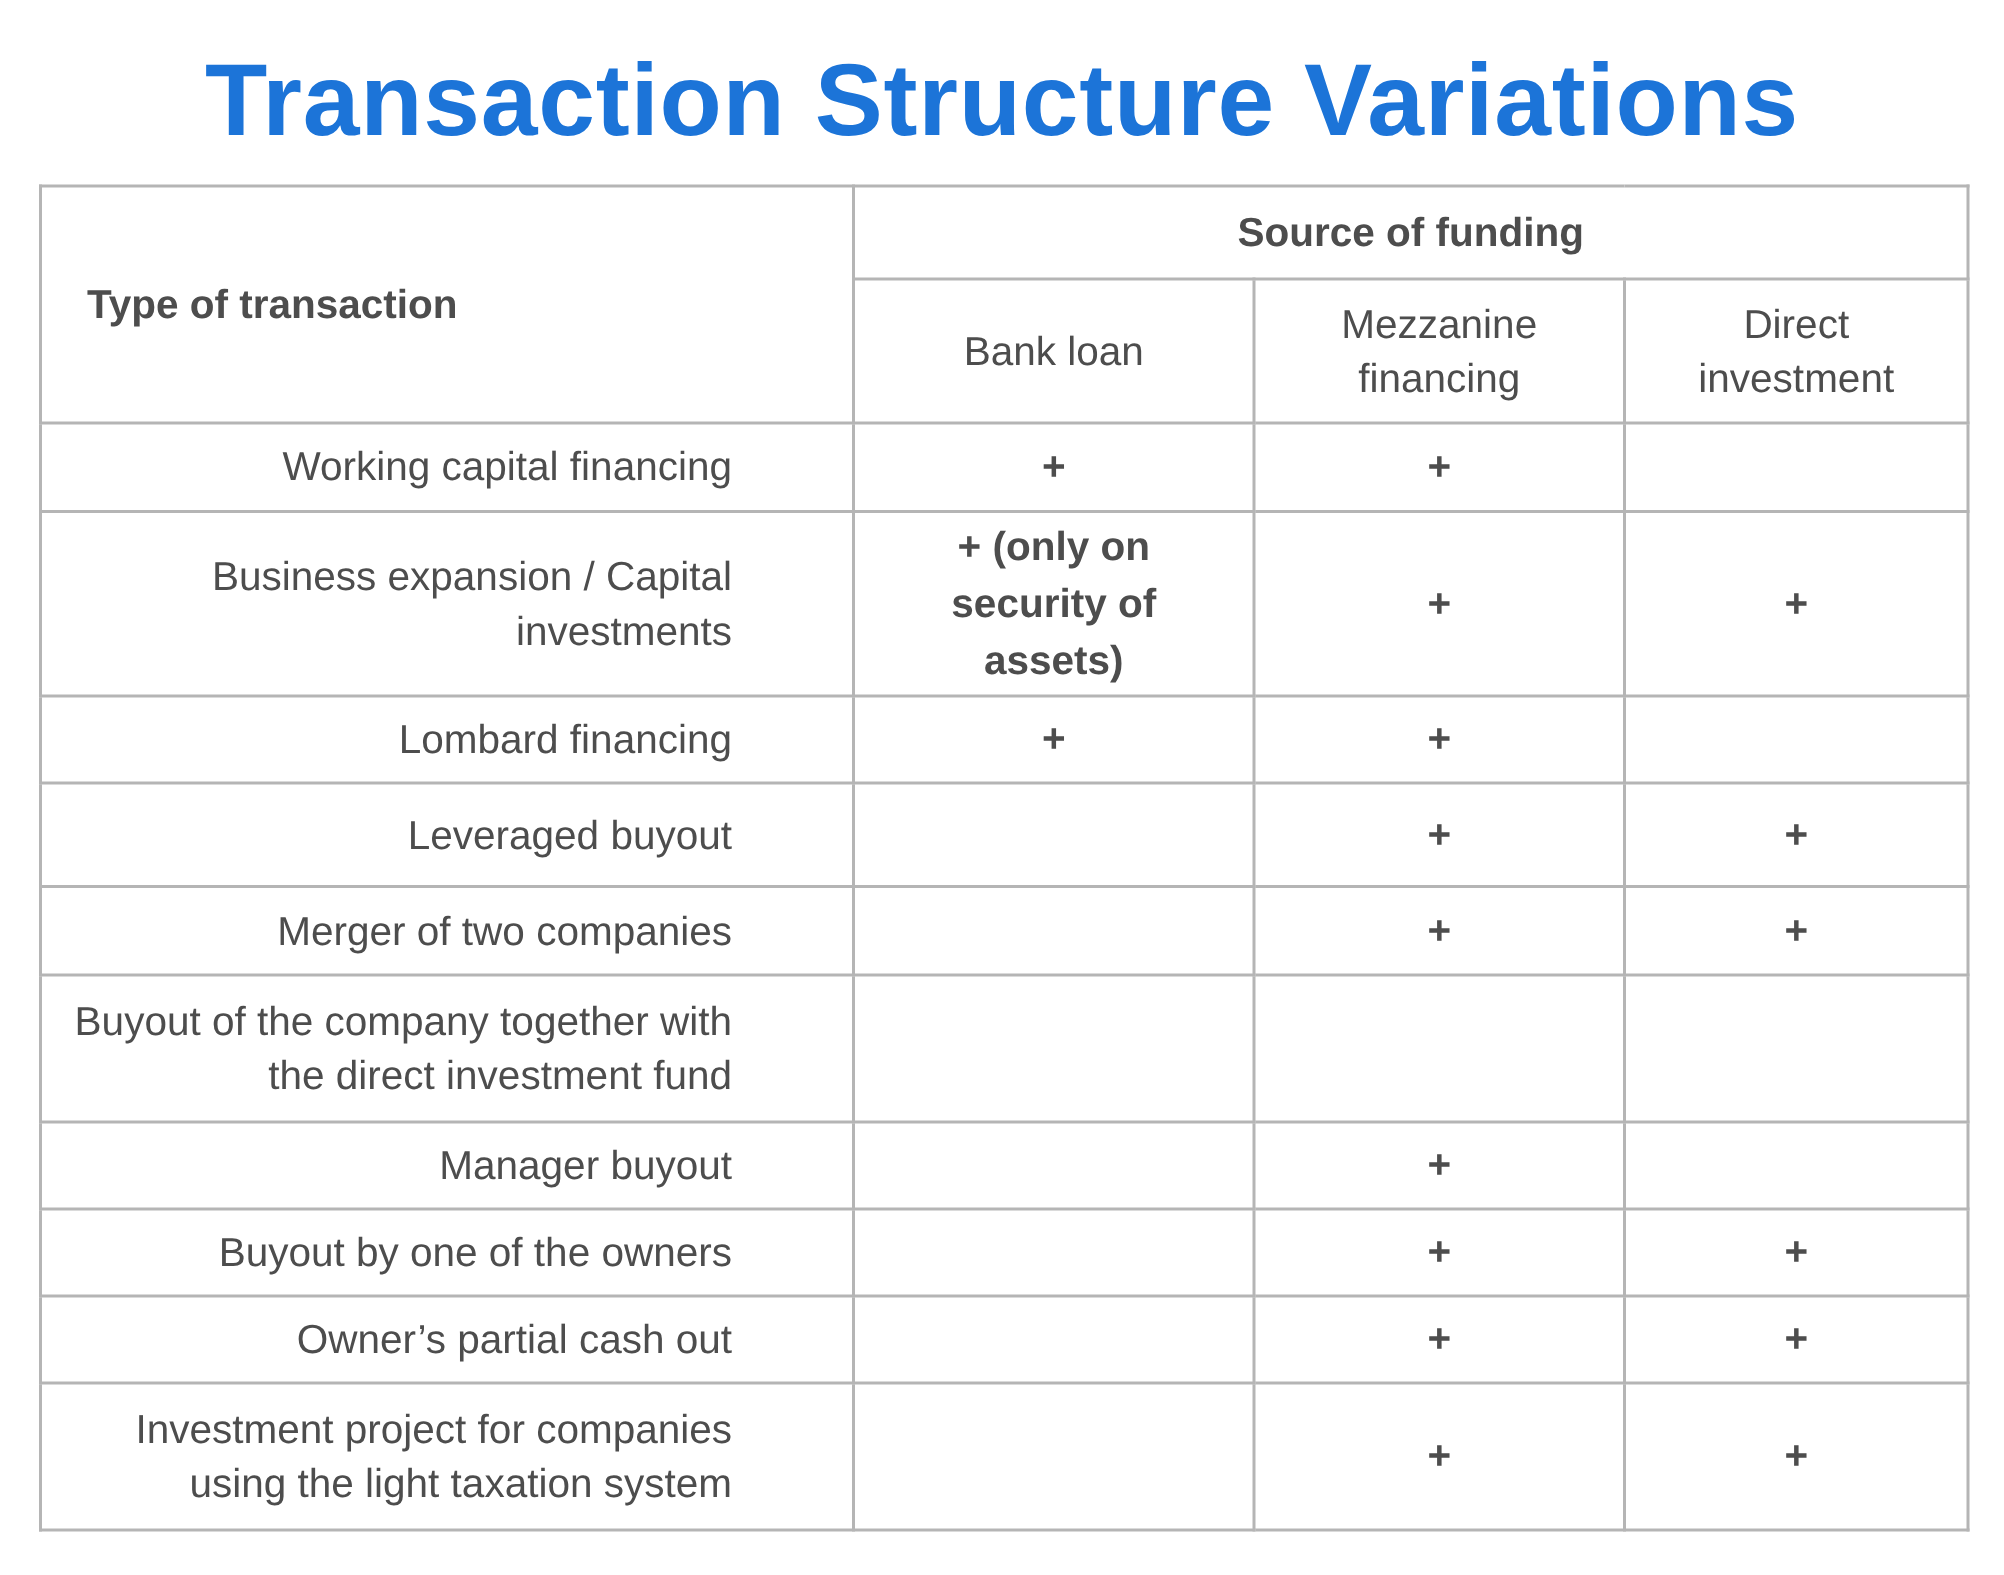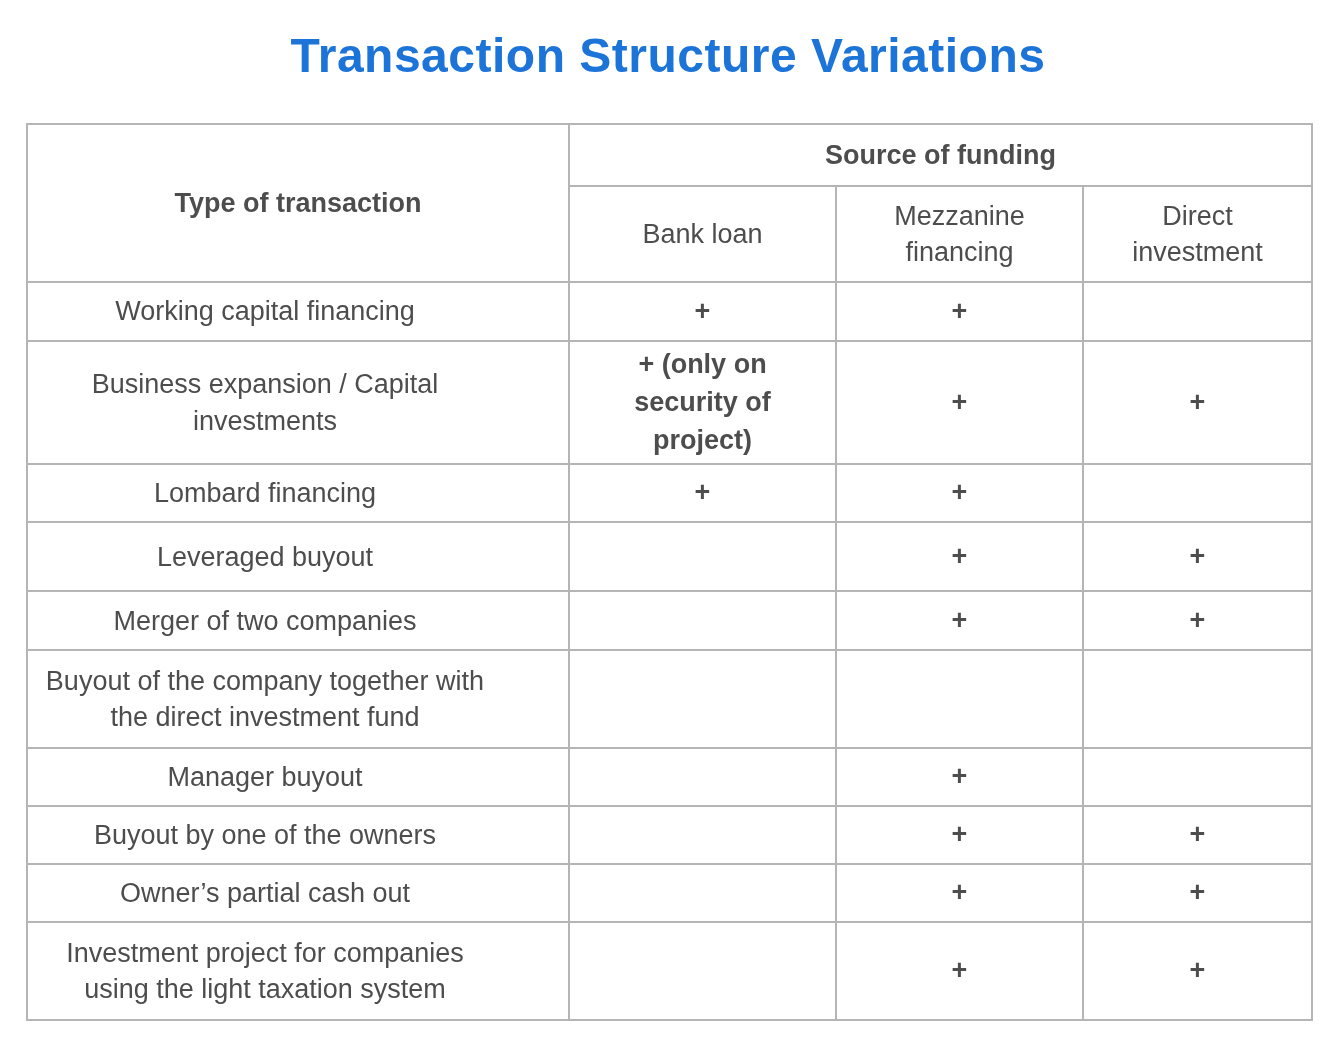--- a/index.html
+++ b/index.html
@@ -8,21 +8,21 @@
     --text_gray:#4d4d4d;
     --border_gray:#b5b5b5;
     --page_bg:#ffffff;
   }
   *{box-sizing:border-box;margin:0;padding:0;}
   html,body{width:1336px;height:1050px;background:var(--page_bg);overflow:hidden;}
   body{font-family:"Liberation Sans", sans-serif;color:var(--text_gray);}
   .page-title{
     margin-top:28px;
     text-align:center;
-    font-size:48px;
+    font-size:68px;
     font-weight:700;
     letter-spacing:0.5px;
     color:var(--accent_blue);
   }
   table.matrix{
     position:absolute;
     left:26px;
     top:123px;
     width:1285px;
     border-collapse:collapse;
@@ -30,36 +30,36 @@
   }
   table.matrix th, table.matrix td{
     border:2px solid var(--border_gray);
     vertical-align:middle;
     font-size:27px;
     color:var(--text_gray);
     margin-top:39px;
   }
   th.type-header{
     font-weight:600;
-    text-align:center;
+    text-align:left;
     padding:0 30px;
   }
   th.group-header{
     font-weight:600;
     text-align:center;
     height:60px;
   }
   th.sub-header{
     font-weight:400;
     text-align:center;
     padding:6px 10px;
     line-height:1.35;
   }
   td.row-label{
-    text-align:center;
+    text-align:right;
     padding:8px 80px 8px 14px;
     line-height:1.35;
   }
   td.data-cell{
     text-align:center;
     padding:4px 28px;
     color:var(--plus_blue);
     font-weight:700;
     line-height:1.4;
   }
@@ -88,21 +88,21 @@
     </tr>
 
     <tr style="height:59px">
       <td class="row-label">Working capital financing</td>
       <td class="data-cell">+</td>
       <td class="data-cell">+</td>
       <td class="data-cell"></td>
     </tr>
     <tr style="height:120px">
       <td class="row-label">Business expansion / Capital investments</td>
-      <td class="data-cell">+ (only on security of project)</td>
+      <td class="data-cell">+ (only on security of assets)</td>
       <td class="data-cell">+</td>
       <td class="data-cell">+</td>
     </tr>
     <tr style="height:58px">
       <td class="row-label">Lombard financing</td>
       <td class="data-cell">+</td>
       <td class="data-cell">+</td>
       <td class="data-cell"></td>
     </tr>
     <tr style="height:69px">

